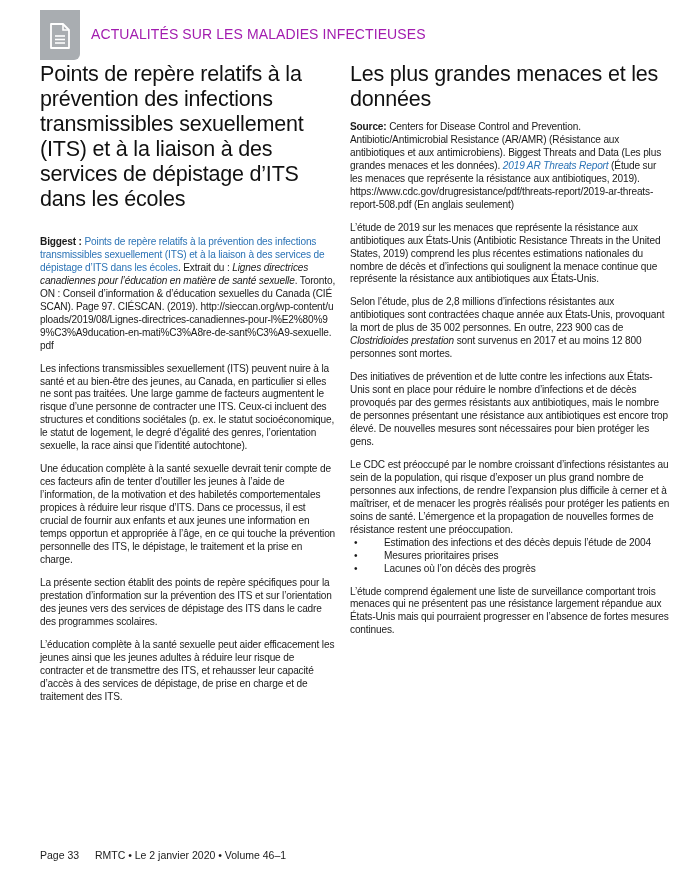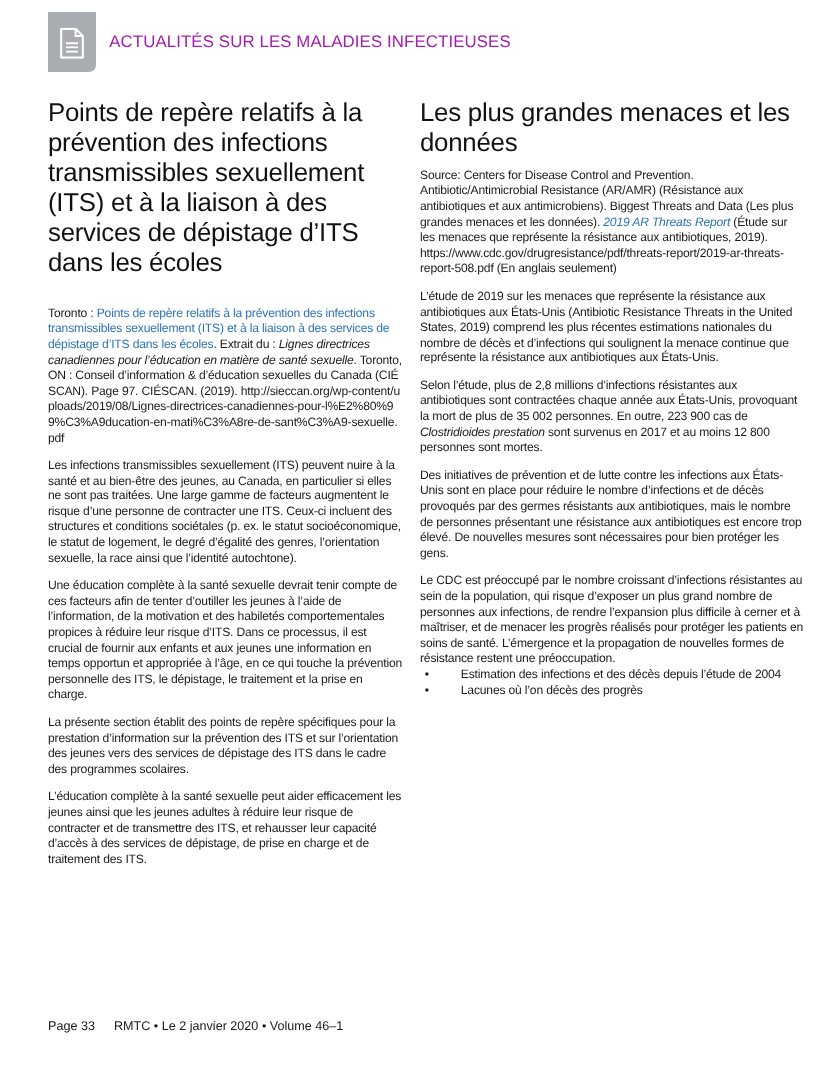--- a/index.html
+++ b/index.html
@@ -6,31 +6,31 @@
   body { width: 688px; height: 890px; position: relative; overflow: hidden;
          font-family: "Liberation Sans", sans-serif; color: #1a1a1a; }
 
   .header { position: absolute; left: 40px; top: 10px; height: 50px; width: 640px; }
   .header-icon { position: absolute; left: 0; top: 0; width: 40px; height: 50px;
                  background: #a9adb1; border-bottom-right-radius: 6px; }
   .header-icon svg { position: absolute; left: 9px; top: 13px; }
   .header-title { position: absolute; left: 51px; top: 16px; font-size: 14px;
                   letter-spacing: 0.1px; color: #a21caf; white-space: nowrap; }
 
-  .col { position: absolute; top: 82px; }
+  .col { position: absolute; top: 62px; }
   .col-left { left: 40px; width: 296px; }
   .col-right { left: 350px; width: 320px; }
 
   h1 { font-weight: normal; margin: 0; color: #111; font-size: 21.5px; line-height: 25px; letter-spacing: -0.2px; }
   .col-left h1 { margin-bottom: 24px; }
   .col-right h1 { margin-bottom: 9px; }
 
   p { margin: 0 0 10px 0; font-size: 10.1px; line-height: 12.95px; letter-spacing: -0.15px; color: #1a1a1a; }
   p.source { margin-bottom: 10px; }
-  .src-label { font-weight: normal; }
+  .src-label { font-weight: bold; }
   .link { color: #2b73b6; }
   .em { font-style: italic; }
 
   ul { margin: -10px 0 10px 0; padding: 0; list-style: none; }
   li { position: relative; padding-left: 34px; font-size: 10.1px; line-height: 12.95px; letter-spacing: -0.15px; }
   li::before { content: "\2022"; position: absolute; left: 4px; top: 0; }
 
   .footer { position: absolute; left: 40px; top: 849px; font-size: 10.5px; color: #1a1a1a; white-space: nowrap; }
   .footer .page { display: inline-block; width: 52px; }
 </style>
@@ -46,40 +46,42 @@
       <line x1="6" y1="16.5" x2="16" y2="16.5" stroke="#ffffff" stroke-width="1.6"></line>
       <line x1="6" y1="20" x2="16" y2="20" stroke="#ffffff" stroke-width="1.6"></line>
     </svg>
   </div>
   <div class="header-title">ACTUALITÉS SUR LES MALADIES INFECTIEUSES</div>
 </div>
 
 <div class="col col-left">
   <h1>Points de repère relatifs à la prévention des infections transmissibles sexuellement (ITS) et à la liaison à des services de dépistage d’ITS dans les écoles</h1>
   <p class="source">
-    <span class="src-label">Toronto :</span>
+    <span class="src-label">Biggest :</span>
     <a class="link">Points de repère relatifs à la prévention des infections transmissibles sexuellement (ITS) et à la liaison à des services de dépistage d’ITS dans les écoles</a><span>. Extrait du : </span><span class="em">Lignes directrices canadiennes pour l’éducation en matière de santé sexuelle</span><span style="word-break: break-all;">. Toronto, ON : Conseil d’information &amp; d’éducation sexuelles du Canada (CIÉSCAN). Page 97. CIÉSCAN. (2019). http://sieccan.org/wp-content/uploads/2019/08/Lignes-directrices-canadiennes-pour-l%E2%80%99%C3%A9ducation-en-mati%C3%A8re-de-sant%C3%A9-sexuelle.pdf</span>
   </p>
   <p>Les infections transmissibles sexuellement (ITS) peuvent nuire à la santé et au bien-être des jeunes, au Canada, en particulier si elles ne sont pas traitées. Une large gamme de facteurs augmentent le risque d’une personne de contracter une ITS. Ceux-ci incluent des structures et conditions sociétales (p. ex. le statut socioéconomique, le statut de logement, le degré d’égalité des genres, l’orientation sexuelle, la race ainsi que l’identité autochtone).</p>
   <p>Une éducation complète à la santé sexuelle devrait tenir compte de ces facteurs afin de tenter d’outiller les jeunes à l’aide de l’information, de la motivation et des habiletés comportementales propices à réduire leur risque d’ITS. Dans ce processus, il est crucial de fournir aux enfants et aux jeunes une information en temps opportun et appropriée à l’âge, en ce qui touche la prévention personnelle des ITS, le dépistage, le traitement et la prise en charge.</p>
   <p>La présente section établit des points de repère spécifiques pour la prestation d’information sur la prévention des ITS et sur l’orientation des jeunes vers des services de dépistage des ITS dans le cadre des programmes scolaires.</p>
   <p>L’éducation complète à la santé sexuelle peut aider efficacement les jeunes ainsi que les jeunes adultes à réduire leur risque de contracter et de transmettre des ITS, et rehausser leur capacité d’accès à des services de dépistage, de prise en charge et de traitement des ITS.</p>
 </div>
 
 <div class="col col-right">
   <h1>Les plus grandes menaces et les données</h1>
   <p class="source">
     <span class="src-label">Source:</span><span> Centers for Disease Control and Prevention. Antibiotic/Antimicrobial Resistance (AR/AMR) (Résistance aux antibiotiques et aux antimicrobiens). Biggest Threats and Data (Les plus grandes menaces et les données). </span><a class="link em">2019 AR Threats Report</a><span> (Étude sur les menaces que représente la résistance aux antibiotiques, 2019). https://www.cdc.gov/drugresistance/pdf/threats-report/2019-ar-threats-report-508.pdf (En anglais seulement)</span>
   </p>
   <p>L’étude de 2019 sur les menaces que représente la résistance aux antibiotiques aux États-Unis (Antibiotic Resistance Threats in the United States, 2019) comprend les plus récentes estimations nationales du nombre de décès et d’infections qui soulignent la menace continue que représente la résistance aux antibiotiques aux États-Unis.</p>
   <p><span>Selon l’étude, plus de 2,8 millions d’infections résistantes aux antibiotiques sont contractées chaque année aux États-Unis, provoquant la mort de plus de 35 002 personnes. En outre, 223 900 cas de </span><span class="em">Clostridioides prestation</span><span> sont survenus en 2017 et au moins 12 800 personnes sont mortes.</span></p>
   <p>Des initiatives de prévention et de lutte contre les infections aux États-Unis sont en place pour réduire le nombre d’infections et de décès provoqués par des germes résistants aux antibiotiques, mais le nombre de personnes présentant une résistance aux antibiotiques est encore trop élevé. De nouvelles mesures sont nécessaires pour bien protéger les gens.</p>
   <p>Le CDC est préoccupé par le nombre croissant d’infections résistantes au sein de la population, qui risque d’exposer un plus grand nombre de personnes aux infections, de rendre l’expansion plus difficile à cerner et à maîtriser, et de menacer les progrès réalisés pour protéger les patients en soins de santé. L’émergence et la propagation de nouvelles formes de résistance restent une préoccupation.</p>
   <ul>
     <li>Estimation des infections et des décès depuis l’étude de 2004</li>
+    <li>Mesures prioritaires prises</li>
     <li>Lacunes où l’on décès des progrès</li>
   </ul>
+  <p>L’étude comprend également une liste de surveillance comportant trois menaces qui ne présentent pas une résistance largement répandue aux États-Unis mais qui pourraient progresser en l’absence de fortes mesures continues.</p>
 </div>
 
 <div class="footer">
   <span class="page">Page 33</span>
   <span>RMTC • Le 2 janvier 2020 • Volume 46–1</span>
 </div>
 
 </body></html>

